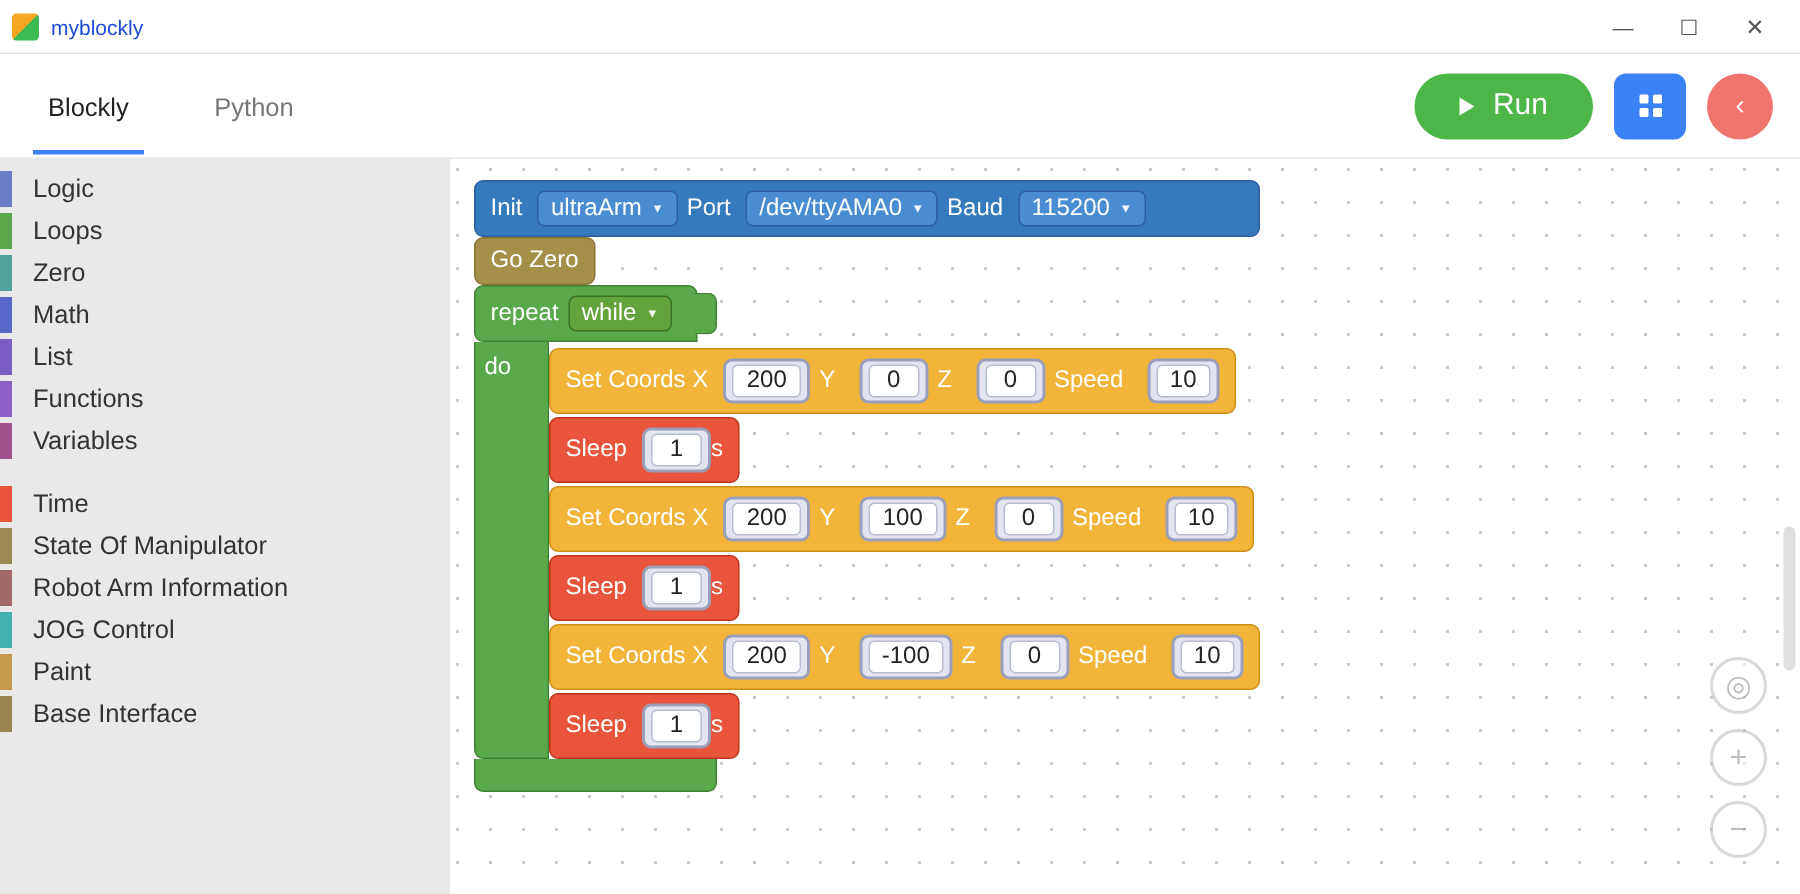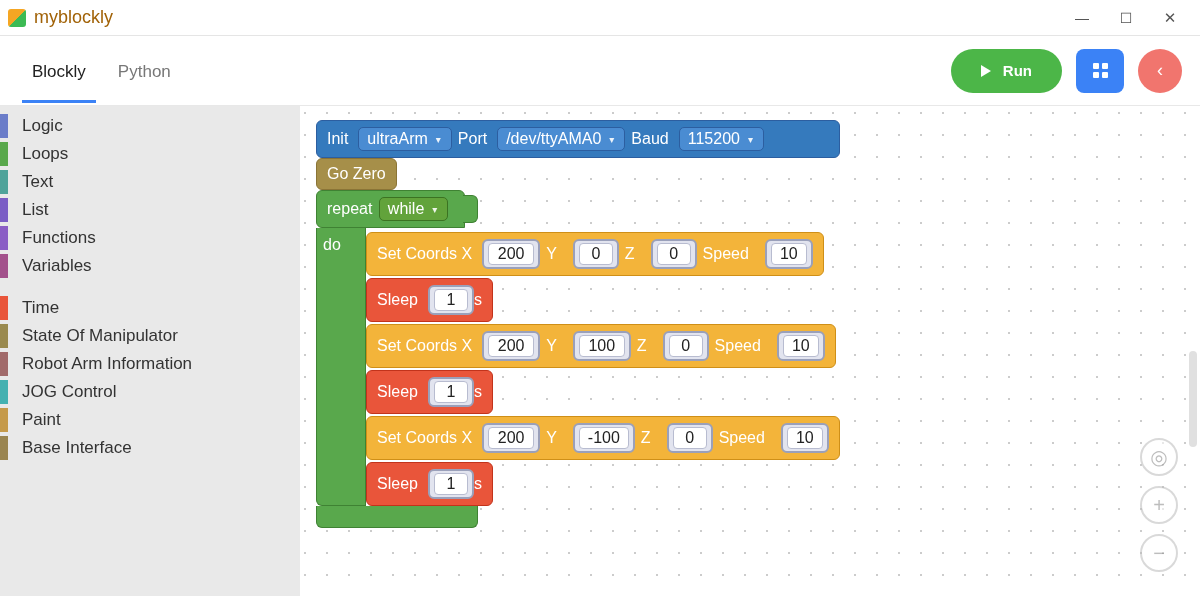--- a/index.html
+++ b/index.html
@@ -1,35 +1,35 @@
 <!DOCTYPE html>
 <html><head>
 <meta charset="utf-8">
 <style>
   * { box-sizing: border-box; margin: 0; padding: 0; font-family: "Segoe UI", Arial, sans-serif; }
   body { width: 1200px; height: 596px; background: #fff; overflow: hidden; position: relative; }
 
   
   .titlebar { height: 36px; display: flex; align-items: center; padding: 0 8px; background: #fff; border-bottom: 1px solid #e5e5e5; }
   .titlebar .app-icon { width:18px; height:18px; background: linear-gradient(135deg,#f5a623 50%,#3cba54 50%); border-radius:3px; margin-right:8px; display:flex;align-items:center;justify-content:center;font-size:11px;color:#fff;font-weight:bold; }
-  .titlebar .title { font-size: 18px; color:#a16207; }
+  .titlebar .title { font-size: 14px; color:#1d4ed8; }
   .titlebar .spacer { flex:1; }
   .win-btn { width:44px; height:28px; display:flex; align-items:center; justify-content:center; color:#555; cursor:pointer; }
   .win-btn span { font-size:14px; }
   .win-btn.close span { font-size:15px; }
 
   
   .toolbar { height: 70px; display:flex; align-items:center; padding: 0 18px; border-bottom:1px solid #e8e8e8; }
-  .tabs { display:flex; gap:20px; margin-left:8px; }
+  .tabs { display:flex; gap:45px; margin-left:8px; }
   .tab { font-size:17px; color:#777; cursor:pointer; padding: 22px 6px 20px; }
   .tab.active { color:#222; position:relative; }
   .tab.active::after { content:""; position:absolute; left:-4px; right:-4px; bottom:-1px; height:3px; background:#3b82f6; }
   .toolbar .spacer { flex:1; }
 
-  .run-btn { background:#4cb648; color:#fff; border:none; border-radius:24px; height:44px; padding:0 30px; font-size:15px; font-weight:700; display:flex; align-items:center; gap:12px; cursor:pointer;justify-content:flex-end; }
+  .run-btn { background:#4cb648; color:#fff; border:none; border-radius:24px; height:44px; padding:0 30px; font-size:20px; font-weight:400; display:flex; align-items:center; gap:12px; cursor:pointer;justify-content:flex-end; }
   .run-btn .play { width:0;height:0;border-left:10px solid #fff;border-top:6px solid transparent;border-bottom:6px solid transparent; }
   .sq-btn { width:48px; height:44px; background:#3b82f6; border:none; border-radius:8px; margin-left:14px; cursor:pointer; display:flex; align-items:center; justify-content:center; }
   .sq-btn .grid { display:grid; grid-template-columns:6px 6px; grid-template-rows:6px 6px; gap:3px; }
   .sq-btn .grid span { background:#fff; border-radius:1px; }
   .circ-btn { width:44px; height:44px; background:#f1756e; border:none; border-radius:50%; margin-left:14px; cursor:pointer; display:flex; align-items:center; justify-content:center; color:#fff; font-size:18px; }
 
   
   .main { display:flex; height: calc(100% - 106px); }
   .sidebar { width: 300px; background:#e9e9e9; padding: 6px 0; }
   .cat { display:flex; align-items:center; height:28px; cursor:pointer; padding-left:0; }
@@ -119,21 +119,25 @@
     <div class="cat">
         <span class="bar" style="background:#6b7dc9"></span>
         <span class="label">Logic</span>
       </div>
     <div class="cat">
         <span class="bar" style="background:#59a84c"></span>
         <span class="label">Loops</span>
       </div>
     <div class="cat">
         <span class="bar" style="background:#4fa39a"></span>
-        <span class="label">Text</span>
+        <span class="label">Zero</span>
+      </div>
+    <div class="cat">
+        <span class="bar" style="background:#5868c8"></span>
+        <span class="label">Math</span>
       </div>
     <div class="cat">
         <span class="bar" style="background:#7b5ec5"></span>
         <span class="label">List</span>
       </div>
     <div class="cat">
         <span class="bar" style="background:#8b5ec5"></span>
         <span class="label">Functions</span>
       </div>
     <div class="cat">

